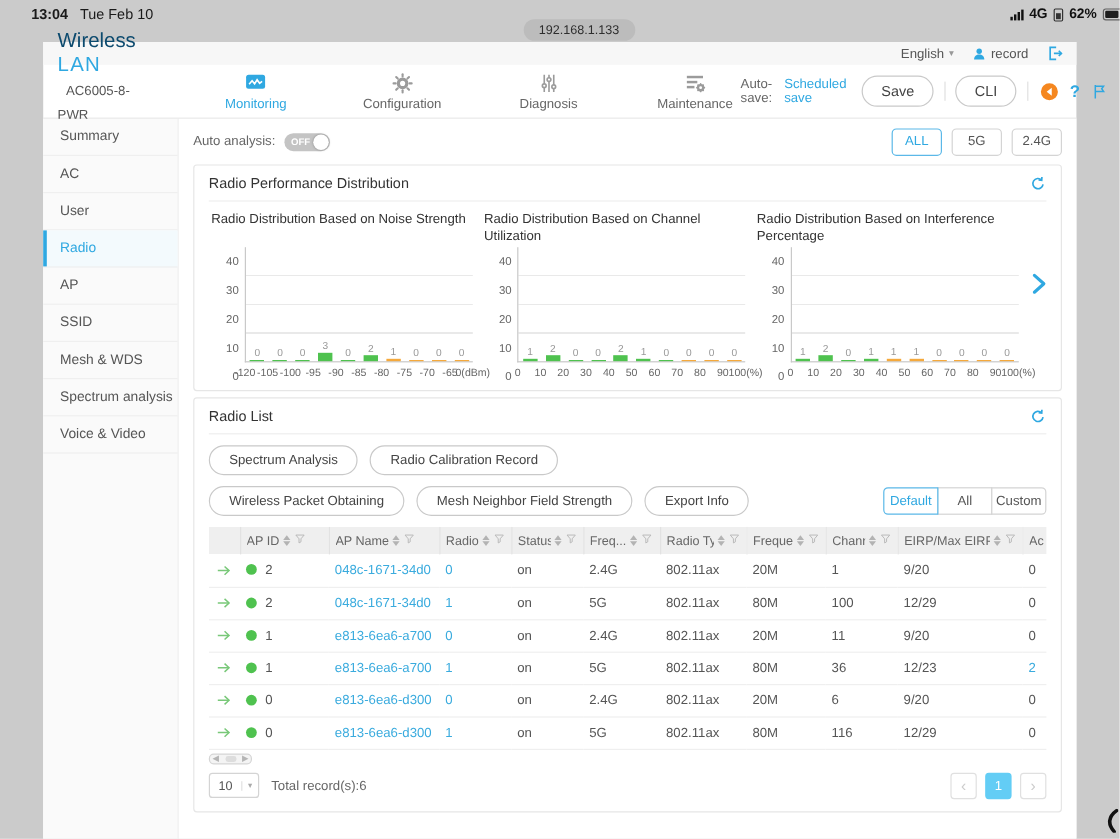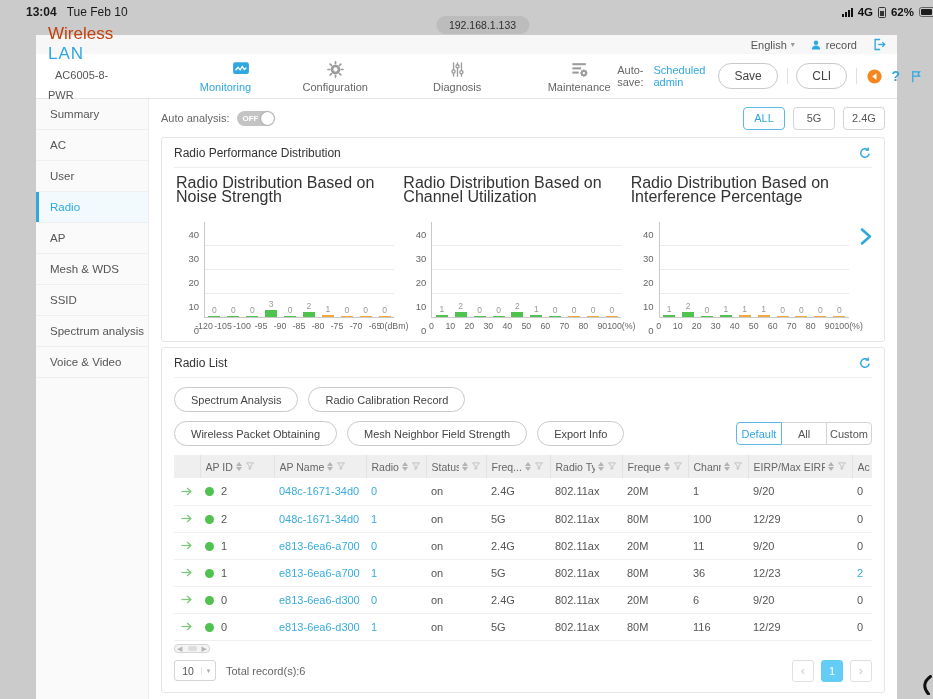--- a/index.html
+++ b/index.html
@@ -25,28 +25,28 @@
   .bat-fill { position:absolute; left:1px; top:1px; bottom:1px; width:11px; background:#1d1d1d; border-radius:1px; }
   .bat-nub { position:absolute; right:-3px; top:2px; width:2px; height:5px; background:#636363; border-radius:0 1px 1px 0; }
   
   .window { position:absolute; left:36px; right:36px; top:35px; bottom:0; background:#fff; display:flex; flex-direction:column; }
   .utility-bar { height:19px; background:#f7f7f7; display:flex; justify-content:flex-end; align-items:center; gap:15px; padding:0 10px; font-size:11px; color:#555; flex:0 0 auto;}
   .u-item { display:flex; align-items:center; gap:4px; cursor:pointer; }
   .caret { font-size:8px; color:#999; }
   
   .app-header { height:45px; border-bottom:1px solid #e5e5e5; display:flex; align-items:center; padding:0 12px; flex:0 0 auto; }
   .brand-line { font-size:17px; }
-  .brand-1 { color:#c2410c; }
+  .brand-1 { color:#0c4a6e; }
   .brand-2 { color:#2fa8e1; letter-spacing:1px; }
   .brand-model { font-size:11px; color:#555; margin-left:7px; }
   .device-line { font-size:10px; color:#999; margin-top:3px; }
   .device-line b { font-weight:normal; color:#999; margin-left:4px; }
   .main-nav { display:flex; gap:46px; margin-left:62px; }
   .nav-item { display:flex; flex-direction:column; align-items:center; gap:2px; font-size:11px; color:#666; cursor:pointer; width:76px;}
-  .nav-item.active { color:#2fa8e1;align-items:flex-end; }
+  .nav-item.active { color:#2fa8e1; }
   .nav-icon { height:20px; display:flex; align-items:center; }
   .header-right { margin-left:auto; display:flex; align-items:center; gap:9px; font-size:11px; }
   .autosave-label { color:#666; }
   .autosave-value { color:#2fa8e1; cursor:pointer; margin-right:4px;}
   .hbtn { height:26px; padding:0 15px; border:1px solid #c9c9c9; border-radius:13px; background:#fff; font-size:12px; color:#444; cursor:pointer; font-family:inherit;}
   .hdiv { width:1px; height:16px; background:#e0e0e0; }
   .hicon { display:flex; align-items:center; cursor:pointer; }
   .q-glyph { color:#2fa8e1; font-size:14px; font-weight:bold; }
   
   .wbody { flex:1; display:flex; min-height:0; }
@@ -63,21 +63,21 @@
   .band-group { margin-left:auto; display:flex; gap:8px; }
   .band-btn { min-width:42px; height:23px; border:1px solid #d4d4d4; border-radius:4px; background:#fff; font-size:11px; color:#555; cursor:pointer; font-family:inherit; padding:0 8px;}
   .band-btn.active { border-color:#5bb8e8; color:#2fa8e1; }
   
   .card { border:1px solid #e6e6e6; border-radius:3px; background:#fff; margin-top:5px; padding:8px 12px 10px; position:relative; }
   .card-title-row { display:flex; justify-content:space-between; align-items:center; border-bottom:1px solid #eee; padding-bottom:7px; }
   .card-title { font-size:12px; color:#333; }
   
   .charts-row { display:flex; gap:6px; padding:8px 20px 0 2px; position:relative; }
   .chart { width:228px; }
-  .chart-title { font-size:16px; color:#333; height:28px; line-height:14px; margin-bottom:18px; }
+  .chart-title { font-size:11px; color:#333; height:28px; line-height:14px; margin-bottom:2px; }
   .plot-wrap { position:relative; margin-left:28px; width:190px; }
   .plot { height:96px; border-left:1px solid #c9c9c9; border-bottom:1px solid #c9c9c9;
     display:flex; align-items:flex-end;
     background-image:repeating-linear-gradient(to top, transparent 0 23px, #e9e9e9 23px 24px); }
   .slot { flex:1; display:flex; justify-content:center; position:relative; }
   .bar { width:12px; }
   .bar-label { position:absolute; left:0; width:100%; text-align:center; font-size:8.5px; color:#999; }
   .ytick { position:absolute; right:100%; margin-right:5px; font-size:9.5px; color:#666; line-height:1; }
   .xrow { position:relative; height:13px; }
   .xtick { position:absolute; top:3px; transform:translateX(-50%); font-size:8.8px; color:#666; white-space:nowrap; }
@@ -231,21 +231,21 @@
               <circle cx="17.5" cy="16.5" r="3.9"></circle>
               <circle cx="17.5" cy="16.5" r="1.5" fill="#fff"></circle>
             </svg>
           </span>
           <span>Maintenance</span>
         </div>
       </div>
 
     <div class="header-right">
       <span class="autosave-label">Auto-save:</span>
-      <span class="autosave-value">Scheduled admin</span>
+      <span class="autosave-value">Scheduled save</span>
       <button class="hbtn">Save</button>
       <span class="hdiv"></span>
       <button class="hbtn">CLI</button>
       <span class="hdiv"></span>
       <span class="hicon">
         <svg viewBox="0 0 24 24" width="17" height="17">
             <circle cx="12" cy="12" r="10" fill="#f5871f"></circle>
             <path d="M14.8 7.3 8.8 12l6 4.7z" fill="#fff"></path>
           </svg>
       </span>
@@ -259,22 +259,22 @@
     </div>
   </div>
 
   <div class="wbody">
     <div class="sidebar">
         <div class="side-item">Summary</div>
         <div class="side-item">AC</div>
         <div class="side-item">User</div>
         <div class="side-item active">Radio</div>
         <div class="side-item">AP</div>
+        <div class="side-item">SSID</div>
         <div class="side-item">Mesh &amp; WDS</div>
-        <div class="side-item">SSID</div>
         <div class="side-item">Spectrum analysis</div>
         <div class="side-item">Voice &amp; Video</div>
       </div>
 
     <div class="main">
 
       <div class="refresh-row">
         <span>Auto analysis:</span>
         <span class="toggle">
           <span class="toggle-text">OFF</span>

